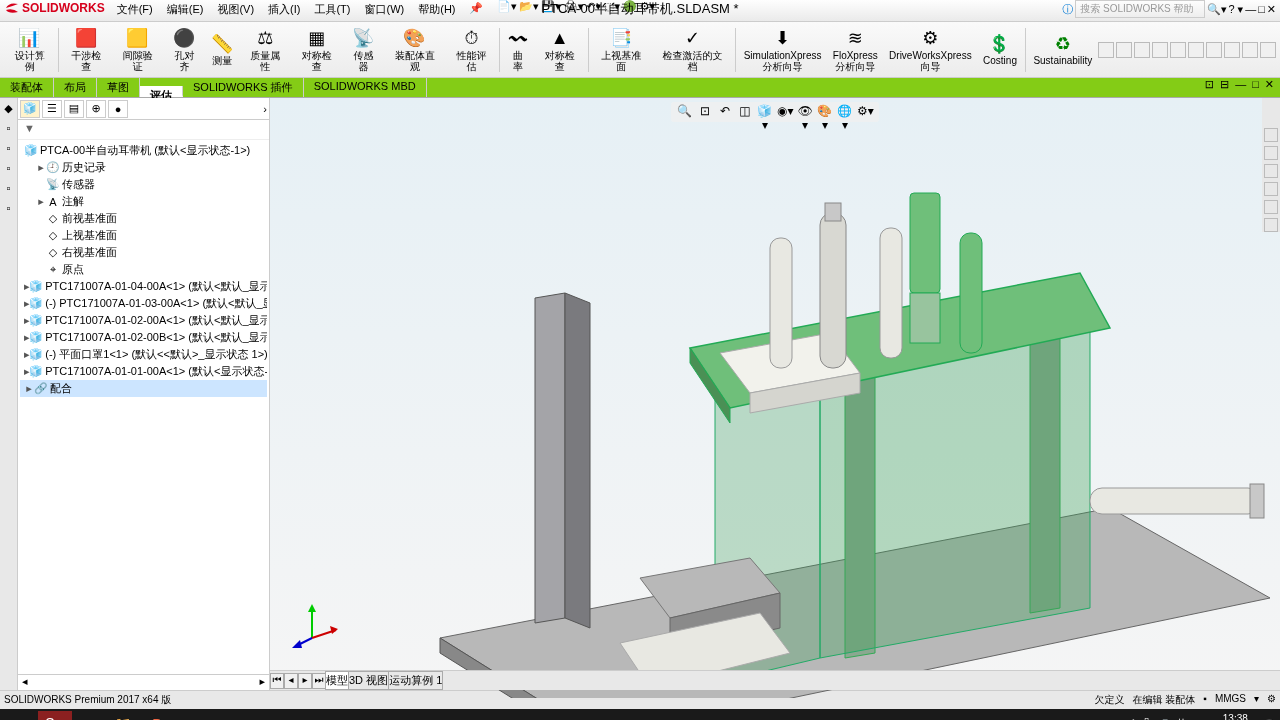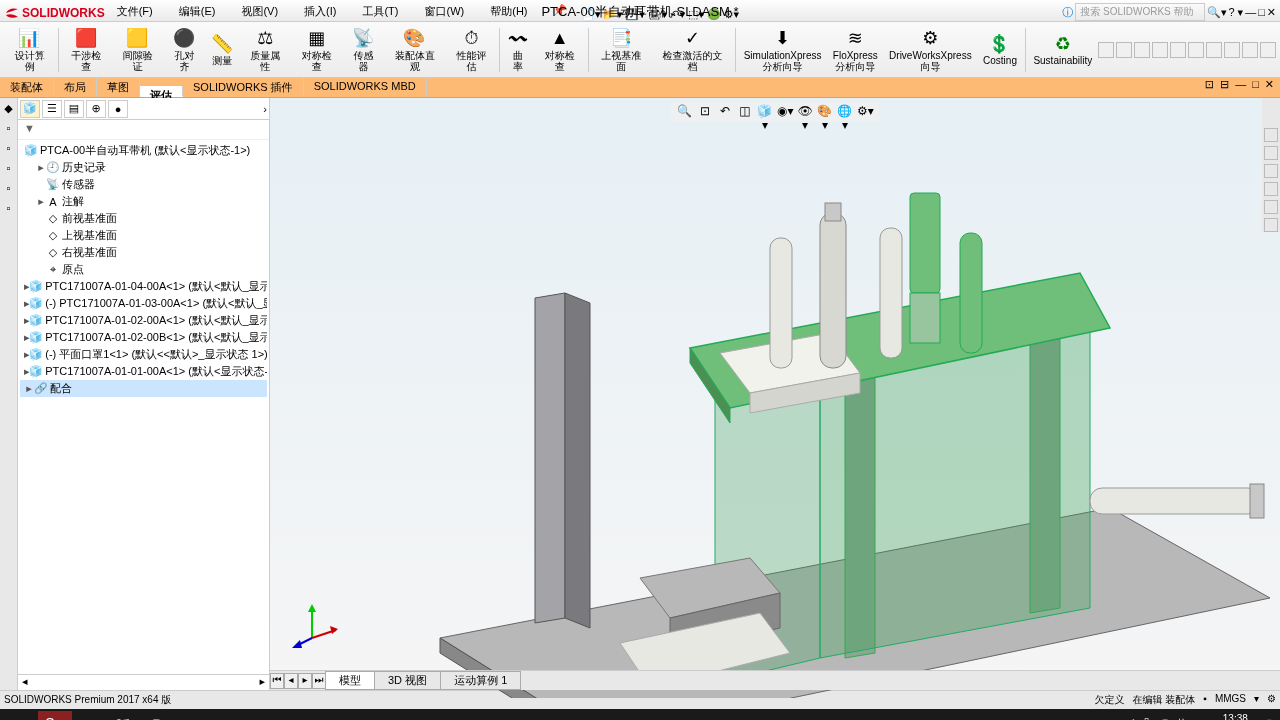--- a/index.html
+++ b/index.html
@@ -1,32 +1,32 @@
 <!DOCTYPE html>
 <html><head>
 <meta charset="utf-8">
 <style>
 * { margin: 0; padding: 0; box-sizing: border-box; font-family: "Microsoft YaHei", Arial, sans-serif; }
 body { width: 1280px; height: 720px; overflow: hidden; background: #fff; font-size: 11px; }
-.menubar { height: 22px; background: linear-gradient(#fefefe,#eaeaea); display: flex; align-items: flex-end; padding: 0 4px; border-bottom: 1px solid #ccc; }
+.menubar { height: 22px; background: linear-gradient(#fefefe,#eaeaea); display: flex; align-items: flex-start; padding: 0 4px; border-bottom: 1px solid #ccc; }
 .logo { display: flex; align-items: center; color: #d6001c; font-weight: bold; font-size: 12px; margin-right: 8px; }
 .logo svg { margin-right: 2px; }
-.menu-items { display: flex; gap: 18px; }
+.menu-items { display: flex; gap: 6px; }
 .menu-items span { padding: 2px 4px; cursor: default; }
 .docname { position: absolute; left: 50%; transform: translateX(-50%); font-size: 13px; }
 .menubar-right { margin-left: auto; display: flex; align-items: center; gap: 2px; }
 .search-box { border: 1px solid #ccc; padding: 1px 4px; font-size: 10px; color: #999; width: 130px; }
 .qa-tools { display: flex; gap: 3px; margin-left: 10px; margin-right: 10px; }
 .ribbon { height: 56px; background: linear-gradient(#fafafa,#ececec); border-bottom: 1px solid #ccc; display: flex; align-items: center; padding: 0 4px; }
 .ribbon-btn { display: flex; flex-direction: column; align-items: center; justify-content: center; padding: 2px 6px; font-size: 10px; text-align: center; line-height: 11px; min-width: 30px; height: 52px; }
 .ribbon-btn .icn { font-size: 18px; height: 22px; display: flex; align-items: center; }
 .ribbon-sep { width: 1px; background: #ccc; height: 44px; margin: 0 2px; }
 .ribbon-right { margin-left: auto; display: flex; gap: 2px; }
 .ribbon-right .smicn { width: 16px; height: 16px; border: 1px solid #bbb; background: #f0f0f0; }
-.tabbar { height: 20px; background: #fdba74; display: flex; border-bottom: 1px solid #aaa; }
+.tabbar { height: 20px; background: #84cc16; display: flex; border-bottom: 1px solid #aaa; }
 .tab { padding: 2px 10px; border-right: 1px solid #ccc; font-size: 11px; }
 .tab.active { background: #fff; border-bottom: 2px solid #fff; font-weight: bold; margin-top: 8px; }
 .workspace { display: flex; height: 592px; position: relative; }
 .leftbar { width: 18px; background: #e8e8e8; border-right: 1px solid #ccc; display: flex; flex-direction: column; align-items: center; gap: 6px; padding-top: 4px; }
 .leftbar div { width: 14px; height: 14px; font-size: 11px; text-align: center; }
 .treepane { width: 252px; background: #fff; border-right: 1px solid #ccc; display: flex; flex-direction: column; }
 .tree-tabs { height: 22px; border-bottom: 1px solid #ccc; display: flex; align-items: center; gap: 2px; padding: 0 2px; }
 .tree-tabs .tt { width: 20px; height: 18px; border: 1px solid #ccc; display: flex; align-items: center; justify-content: center; font-size: 11px; }
 .tree-tabs .tt.active { background: #fff3cc; }
 .filter-row { height: 20px; border-bottom: 1px solid #eee; padding: 2px 6px; color: #666; }
@@ -39,21 +39,21 @@
 .tree-item .gold { color: #d4a017; }
 .viewport { flex: 1; position: relative; background: linear-gradient(#e6f0f5,#f5f5f5); }
 .viewport-toolbar { position: absolute; top: 4px; left: 50%; transform: translateX(-50%); display: flex; gap: 4px; background: rgba(240,240,240,0.8); padding: 2px 6px; border-radius: 3px; }
 .viewport-toolbar .vt { width: 16px; height: 16px; font-size: 12px; text-align: center; }
 .rightbar { width: 18px; position: absolute; right: 0; top: 0; background: #e8e8e8; display: flex; flex-direction: column; gap: 4px; padding-top: 30px; align-items: center; }
 .rightbar div { width: 14px; height: 14px; border: 1px solid #bbb; font-size: 9px; }
 .triad { position: absolute; left: 20px; bottom: 40px; font-size: 18px; }
 .viewtabs { position: absolute; bottom: 0; left: 0; height: 20px; display: flex; align-items: center; background: #e8e8e8; border-top: 1px solid #ccc; width: 100%; }
 .viewtabs .nav { display: flex; }
 .viewtabs .nav span { width: 14px; height: 16px; border: 1px solid #aaa; background: #f0f0f0; text-align: center; font-size: 10px; }
-.viewtabs .vtab { padding: 1px 13px; border: 1px solid #aaa; margin-left: -1px; font-size: 11px; }
+.viewtabs .vtab { padding: 1px 0; border: 1px solid #aaa; margin-left: -1px; font-size: 11px; }
 .viewtabs .vtab.active { background: #fff; }
 .statusbar { height: 14px; background: #e8e8e8; border-top: 1px solid #ccc; font-size: 10px; padding: 9px 4px; display: flex; align-items: center; }
 .statusbar .right { margin-left: auto; display: flex; gap: 8px; }
 .taskbar { height: 30px; background: #1a1a1a; display: flex; align-items: center; padding: 0 4px; color: #fff; }
 .taskbar .tb { width: 34px; height: 26px; display: flex; align-items: center; justify-content: center; font-size: 14px; }
 .taskbar .tb.active { background: #333; border-bottom: 2px solid #6af; }
 .taskbar-right { margin-left: auto; display: flex; align-items: center; gap: 6px; font-size: 10px; }
 .model3d { position: absolute; left: 120px; top: 80px; }
 </style>
 </head>

